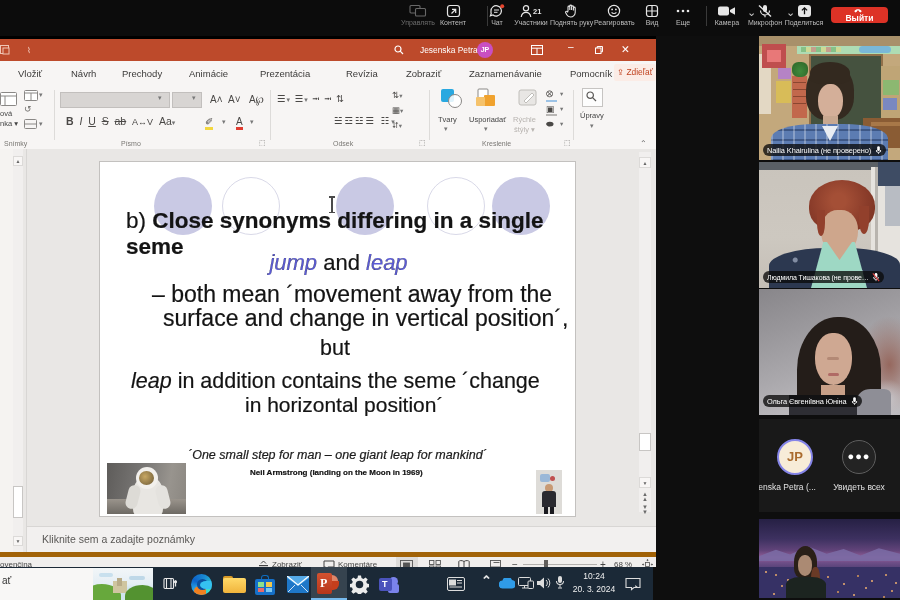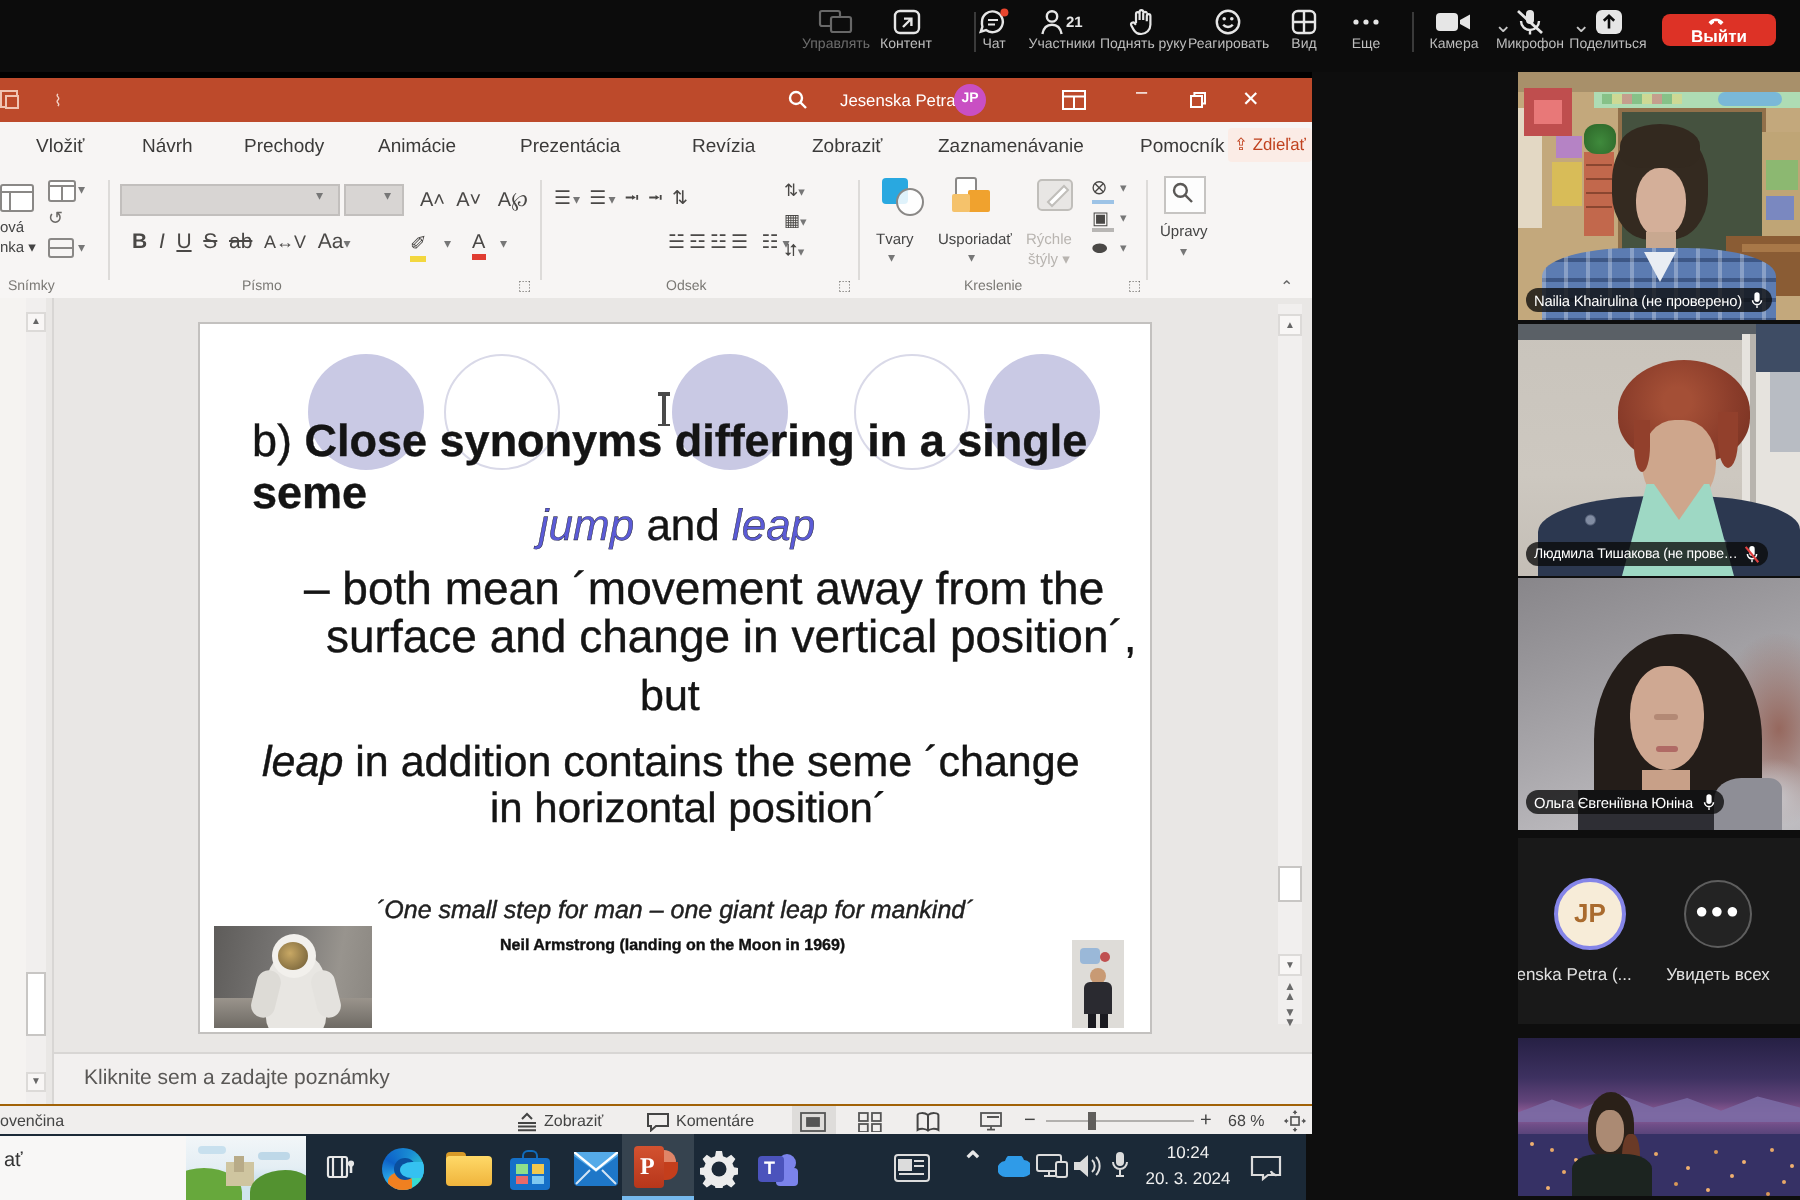--- a/index.html
+++ b/index.html
@@ -17,21 +17,21 @@
   #titlebar{left:0;top:0;width:656px;height:22px;background:#bd4a2b;color:#fff;}
   #tabs{left:0;top:22px;width:656px;height:24px;background:#f7f5f4;}
   .tab{position:absolute;top:7px;font-size:9.5px;color:#3b3a39;white-space:nowrap;}
   #ribbon{left:0;top:46px;width:656px;height:64px;background:#f7f5f4;border-bottom:1px solid #d2d0ce;}
   .glabel{position:absolute;font-size:7px;color:#7a7874;}
   .ric{position:absolute;color:#6b6966;}
   #canvas{left:0;top:110px;width:656px;height:377px;background:#e9e7e5;}
   #slide{position:absolute;left:99px;top:12px;width:477px;height:356px;background:#fff;
          border:1px solid #c3c1bf;box-sizing:border-box;}
   #notes{left:27px;top:487px;width:629px;height:26px;background:#f2f0ef;border-top:1px solid #d8d6d4;}
-  #statusbar{left:0;top:513px;width:656px;height:15px;background:#f0eeed;border-top:1px solid #a16207;
+  #statusbar{left:0;top:513px;width:656px;height:15px;background:#f0eeed;border-top:5px solid #a16207;
              font-size:8px;color:#444;}
   #taskbar{left:0;top:528px;width:653px;height:33px;background:#1b2937;}
   
   .sl{position:absolute;width:477px;text-align:center;color:#141414;white-space:nowrap;-webkit-text-stroke:0.2px #141414;}
   .circ{position:absolute;border-radius:50%;}
   
   #sidebar{left:656px;top:0;width:244px;height:600px;background:#0e0e0e;z-index:5;}
   .tile{position:absolute;left:103px;width:141px;overflow:hidden;}
   .nlab{position:absolute;left:4px;background:rgba(10,10,10,.78);color:#fff;font-size:7.4px;
         border-radius:6px;padding:1.5px 4px;white-space:nowrap;display:flex;align-items:center;letter-spacing:-0.1px;}

